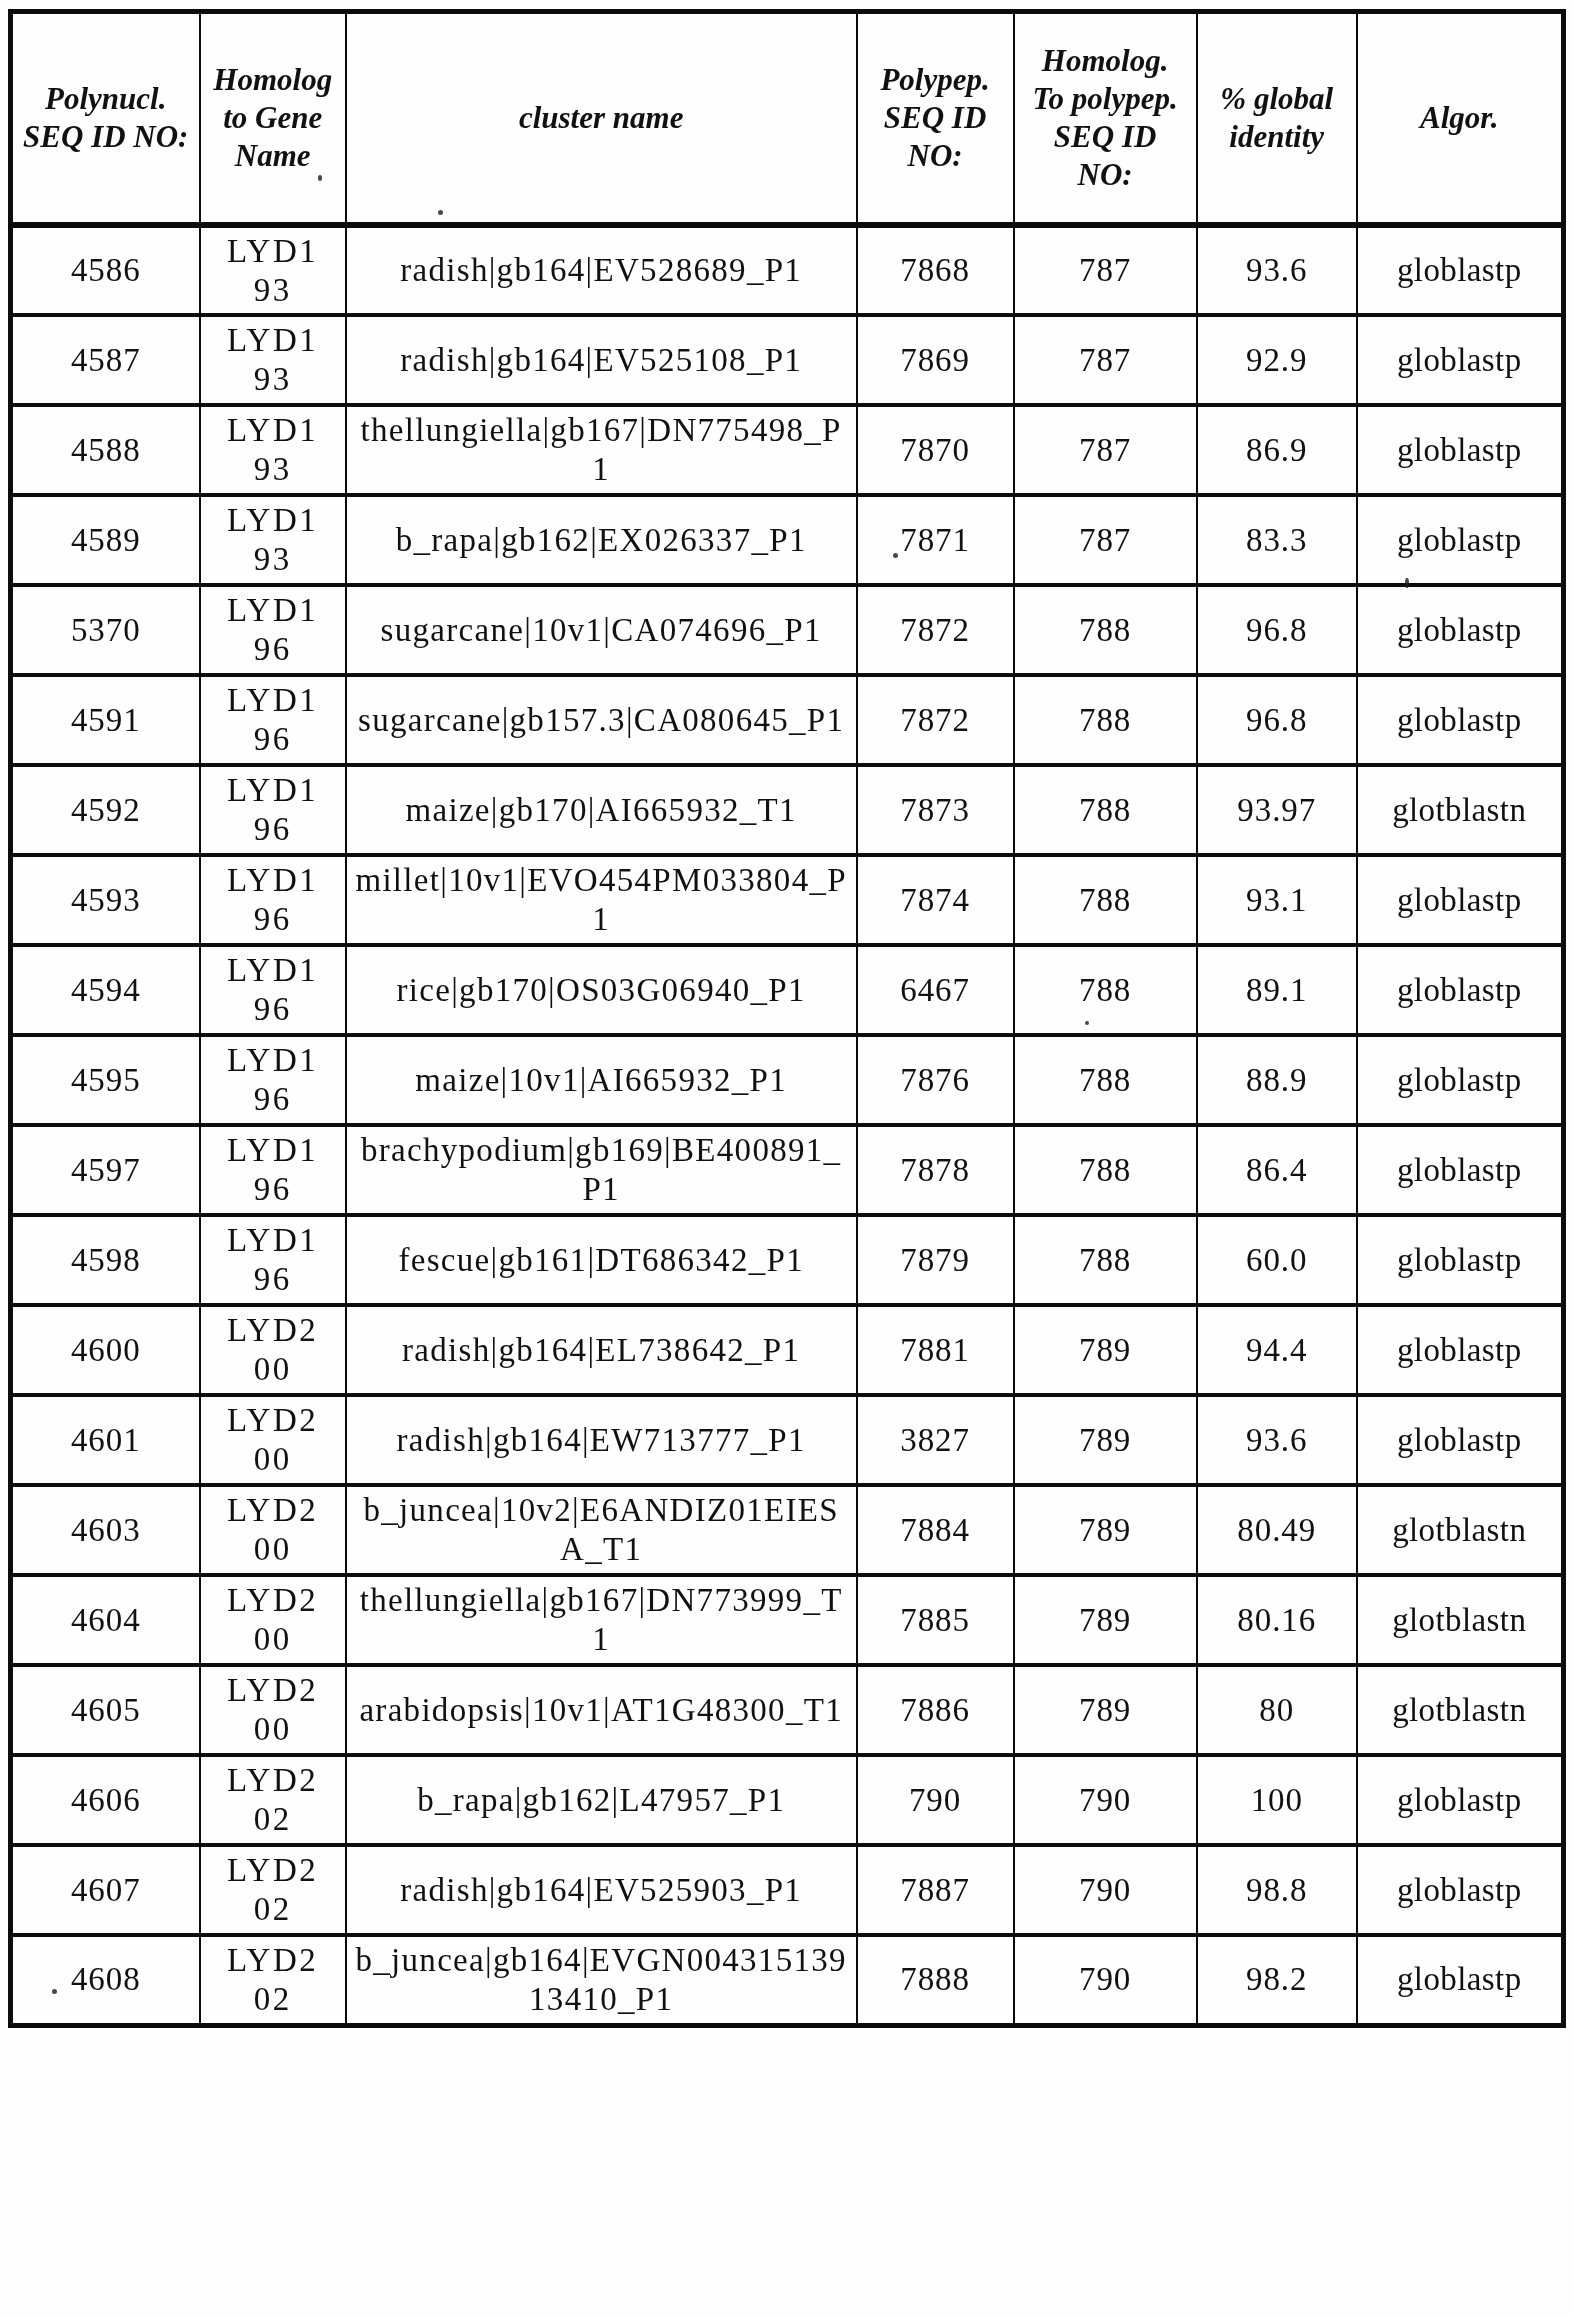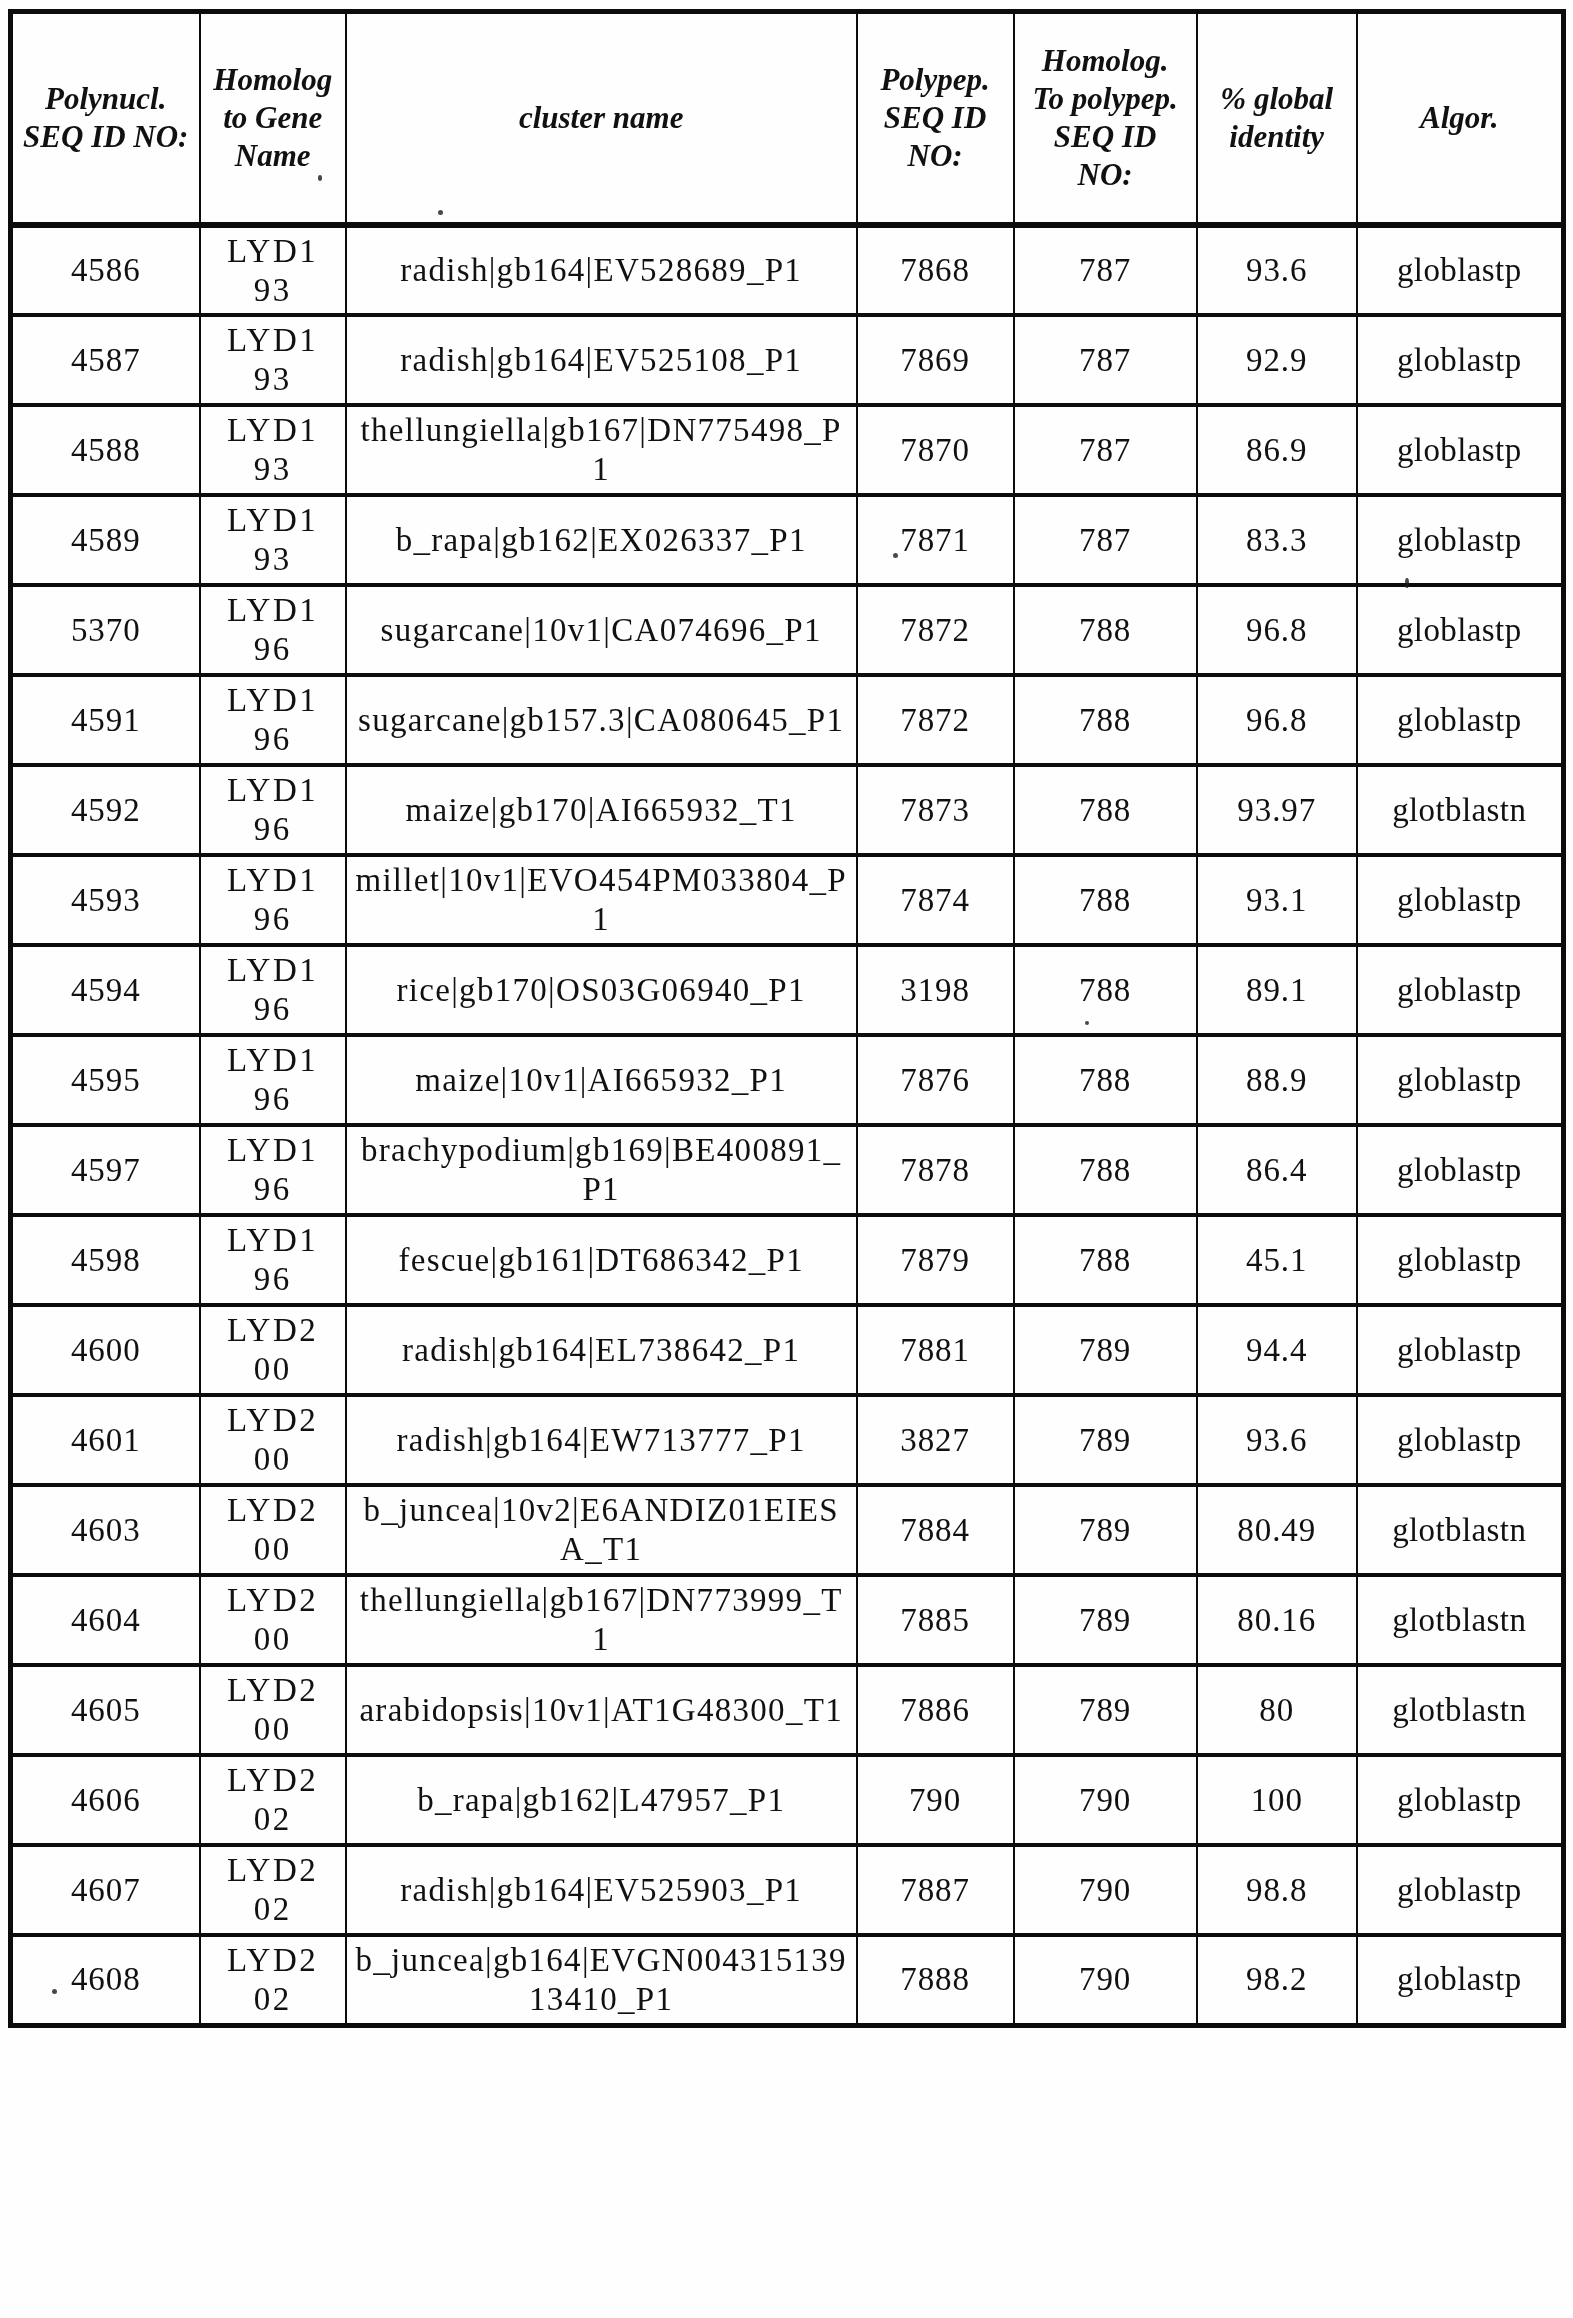--- a/index.html
+++ b/index.html
@@ -179,21 +179,21 @@
       <td class="c-cluster">millet|10v1|EVO454PM033804_P1</td>
       <td class="c-pep">7874</td>
       <td class="c-hom">788</td>
       <td class="c-ident">93.1</td>
       <td class="c-algo">globlastp</td>
     </tr>
         <tr>
       <td class="c-id">4594</td>
       <td class="c-gene">LYD196</td>
       <td class="c-cluster">rice|gb170|OS03G06940_P1</td>
-      <td class="c-pep">3198</td>
+      <td class="c-pep">6467</td>
       <td class="c-hom">788</td>
       <td class="c-ident">89.1</td>
       <td class="c-algo">globlastp</td>
     </tr>
         <tr>
       <td class="c-id">4595</td>
       <td class="c-gene">LYD196</td>
       <td class="c-cluster">maize|10v1|AI665932_P1</td>
       <td class="c-pep">7876</td>
       <td class="c-hom">788</td>
@@ -208,21 +208,21 @@
       <td class="c-hom">788</td>
       <td class="c-ident">86.4</td>
       <td class="c-algo">globlastp</td>
     </tr>
         <tr>
       <td class="c-id">4598</td>
       <td class="c-gene">LYD196</td>
       <td class="c-cluster">fescue|gb161|DT686342_P1</td>
       <td class="c-pep">7879</td>
       <td class="c-hom">788</td>
-      <td class="c-ident">45.1</td>
+      <td class="c-ident">60.0</td>
       <td class="c-algo">globlastp</td>
     </tr>
         <tr>
       <td class="c-id">4600</td>
       <td class="c-gene">LYD200</td>
       <td class="c-cluster">radish|gb164|EL738642_P1</td>
       <td class="c-pep">7881</td>
       <td class="c-hom">789</td>
       <td class="c-ident">94.4</td>
       <td class="c-algo">globlastp</td>

